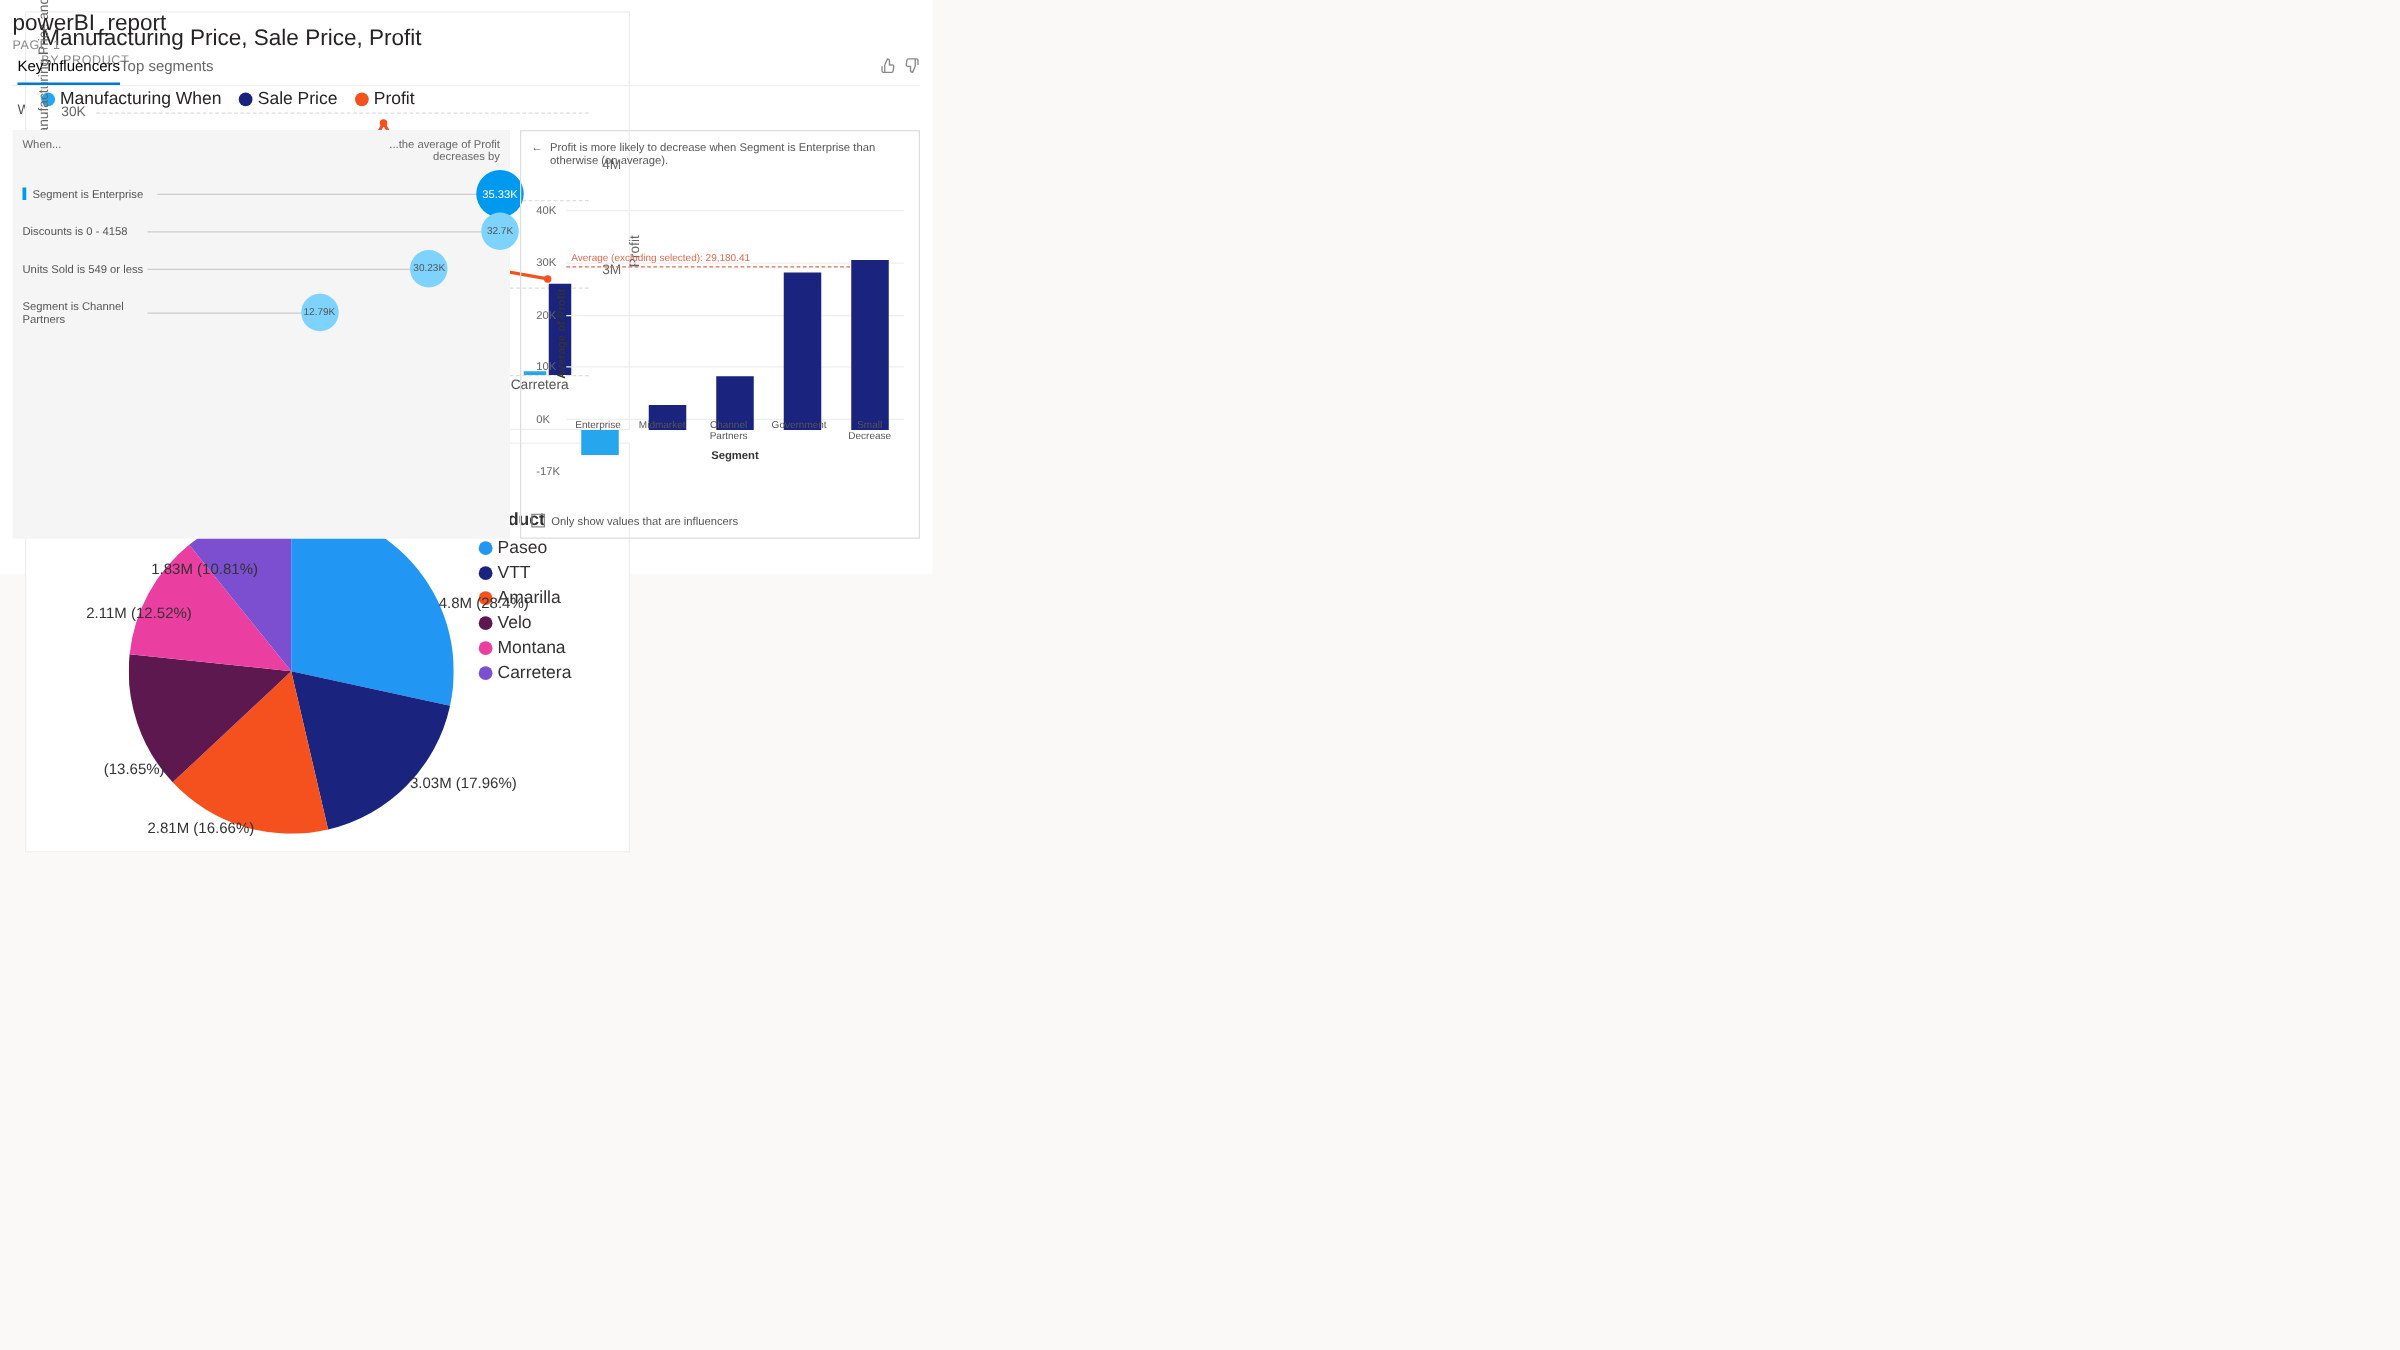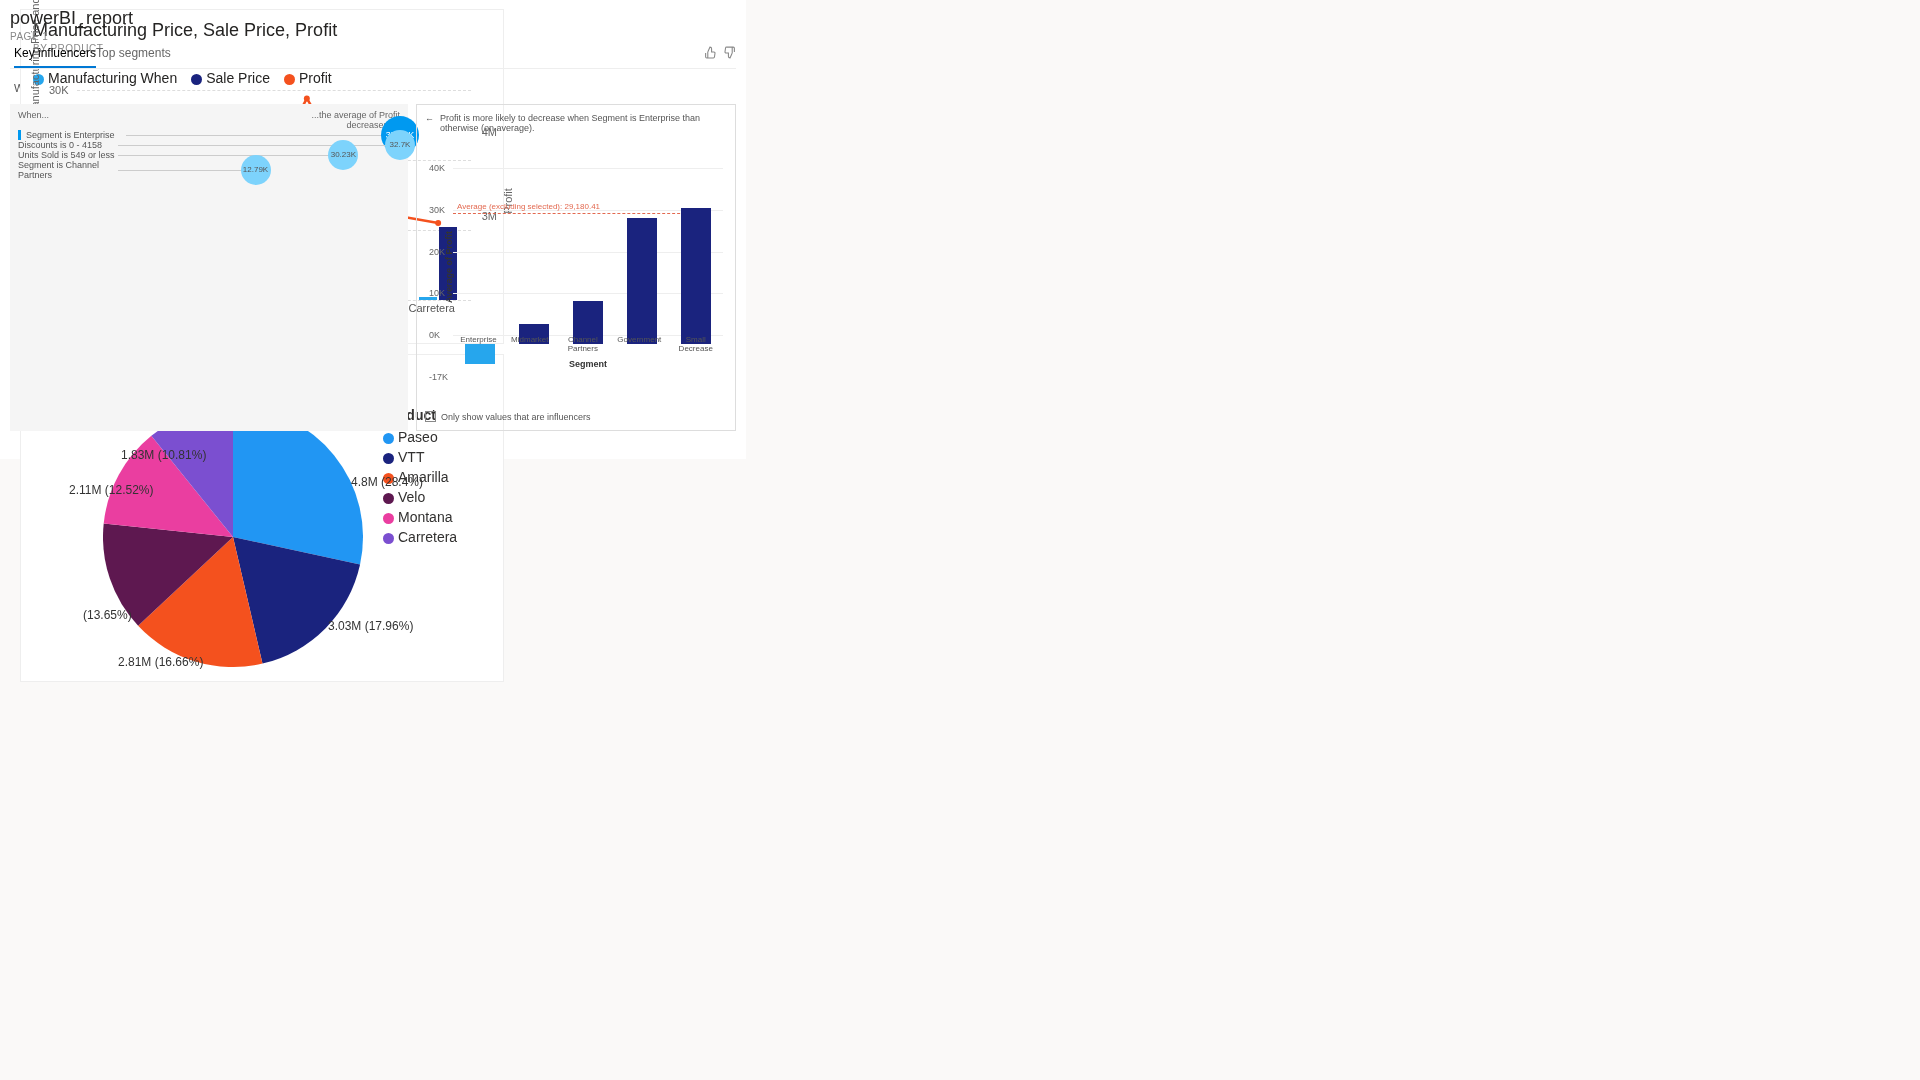--- a/index.html
+++ b/index.html
@@ -38,21 +38,21 @@
 .tabs{display:flex;font-size:12px;border-bottom:1px solid #eee;padding-left:4px;margin-top:36px;position:relative}
 .tab{padding:0 0 6px 0;cursor:pointer;color:#666}
 .tab.sel{color:#000;border-bottom:2px solid #0078d4;font-weight:400}
 .thumbs{position:absolute;right:0;top:0;display:flex;gap:6px;color:#888}
 .qrow{font-size:11px;color:#555;margin:10px 0 8px 4px;display:flex;align-items:center;gap:6px}
 .qrow select{font-size:10px;border:1px solid #bbb;background:#fff;padding:1px 2px;width:82px}
 .qhelp{color:#888}
 .ki-body{display:flex;gap:8px}
 .ki-left{flex:1;background:#f5f5f5;padding:6px 8px 14px 8px;position:relative;min-height:286px;box-sizing:border-box}
 .ki-head{display:flex;justify-content:space-between;font-size:9px;color:#666}
-.ki-row{display:flex;align-items:center;font-size:9px;color:#555}
+.ki-row{display:flex;align-items:center;margin-top:20px;font-size:9px;color:#555}
 .ki-row .lab{width:100px}
 .ki-row .lab.accent{border-left:3px solid #0099f0;padding-left:5px}
 .ki-row .line{flex:1;height:1px;background:#ccc;position:relative}
 .bubble{position:absolute;right:-15px;top:-15px;width:30px;height:30px;border-radius:50%;display:flex;align-items:center;justify-content:center;font-size:8px;color:#fff}
 .bub-lg{width:38px;height:38px;right:-19px;top:-19px;font-size:9px}
 .bub-blue{background:#0099f0}
 .bub-grey{background:#7dd3fc;color:#555}
 .ki-right{width:320px;border:1px solid #ddd;padding:8px 8px 8px 8px;box-sizing:border-box;position:relative}
 .ki-right .hdr{font-size:9px;color:#555;display:flex;gap:6px;align-items:flex-start}
 .seg-plot{position:relative;height:230px;margin:14px 4px 0 28px}

